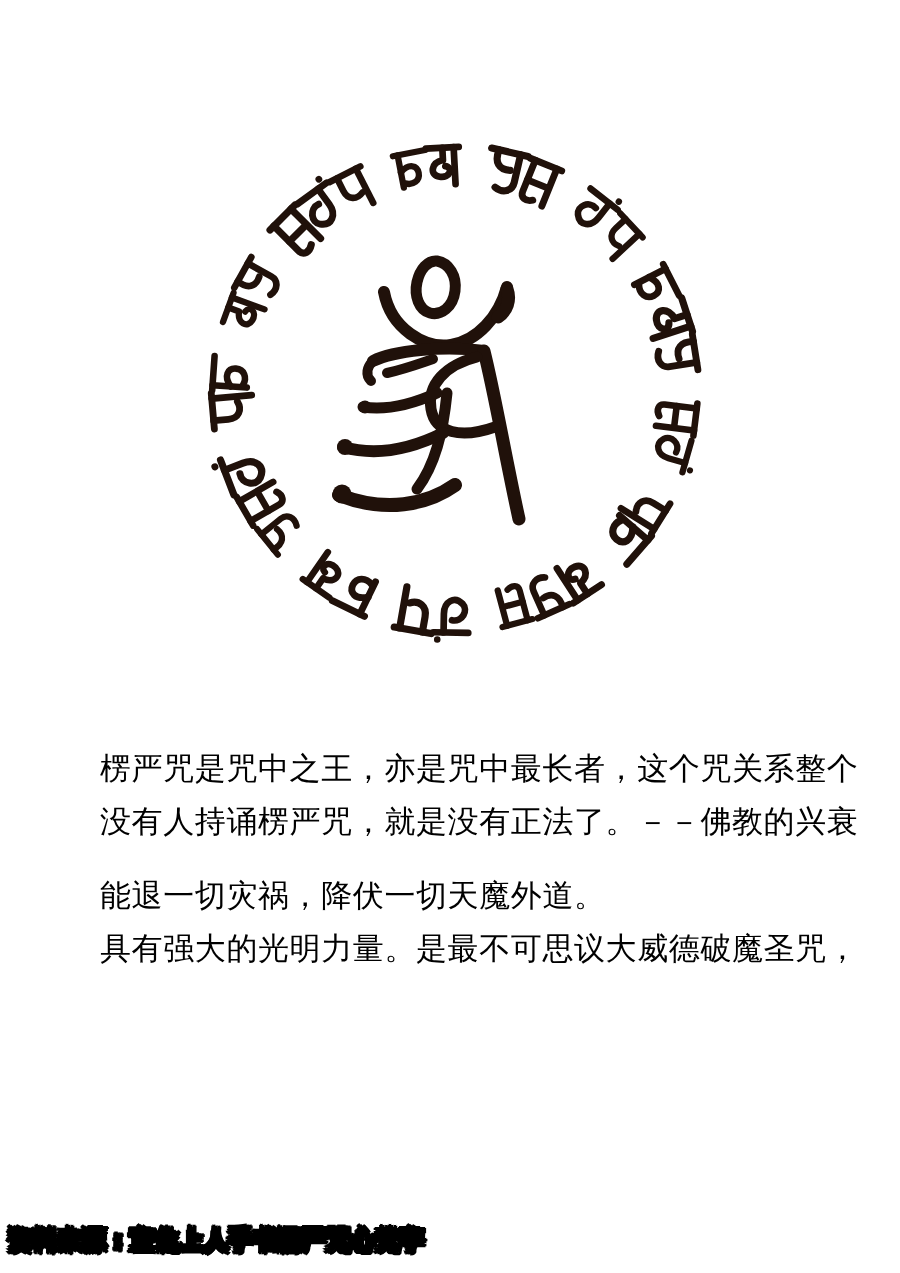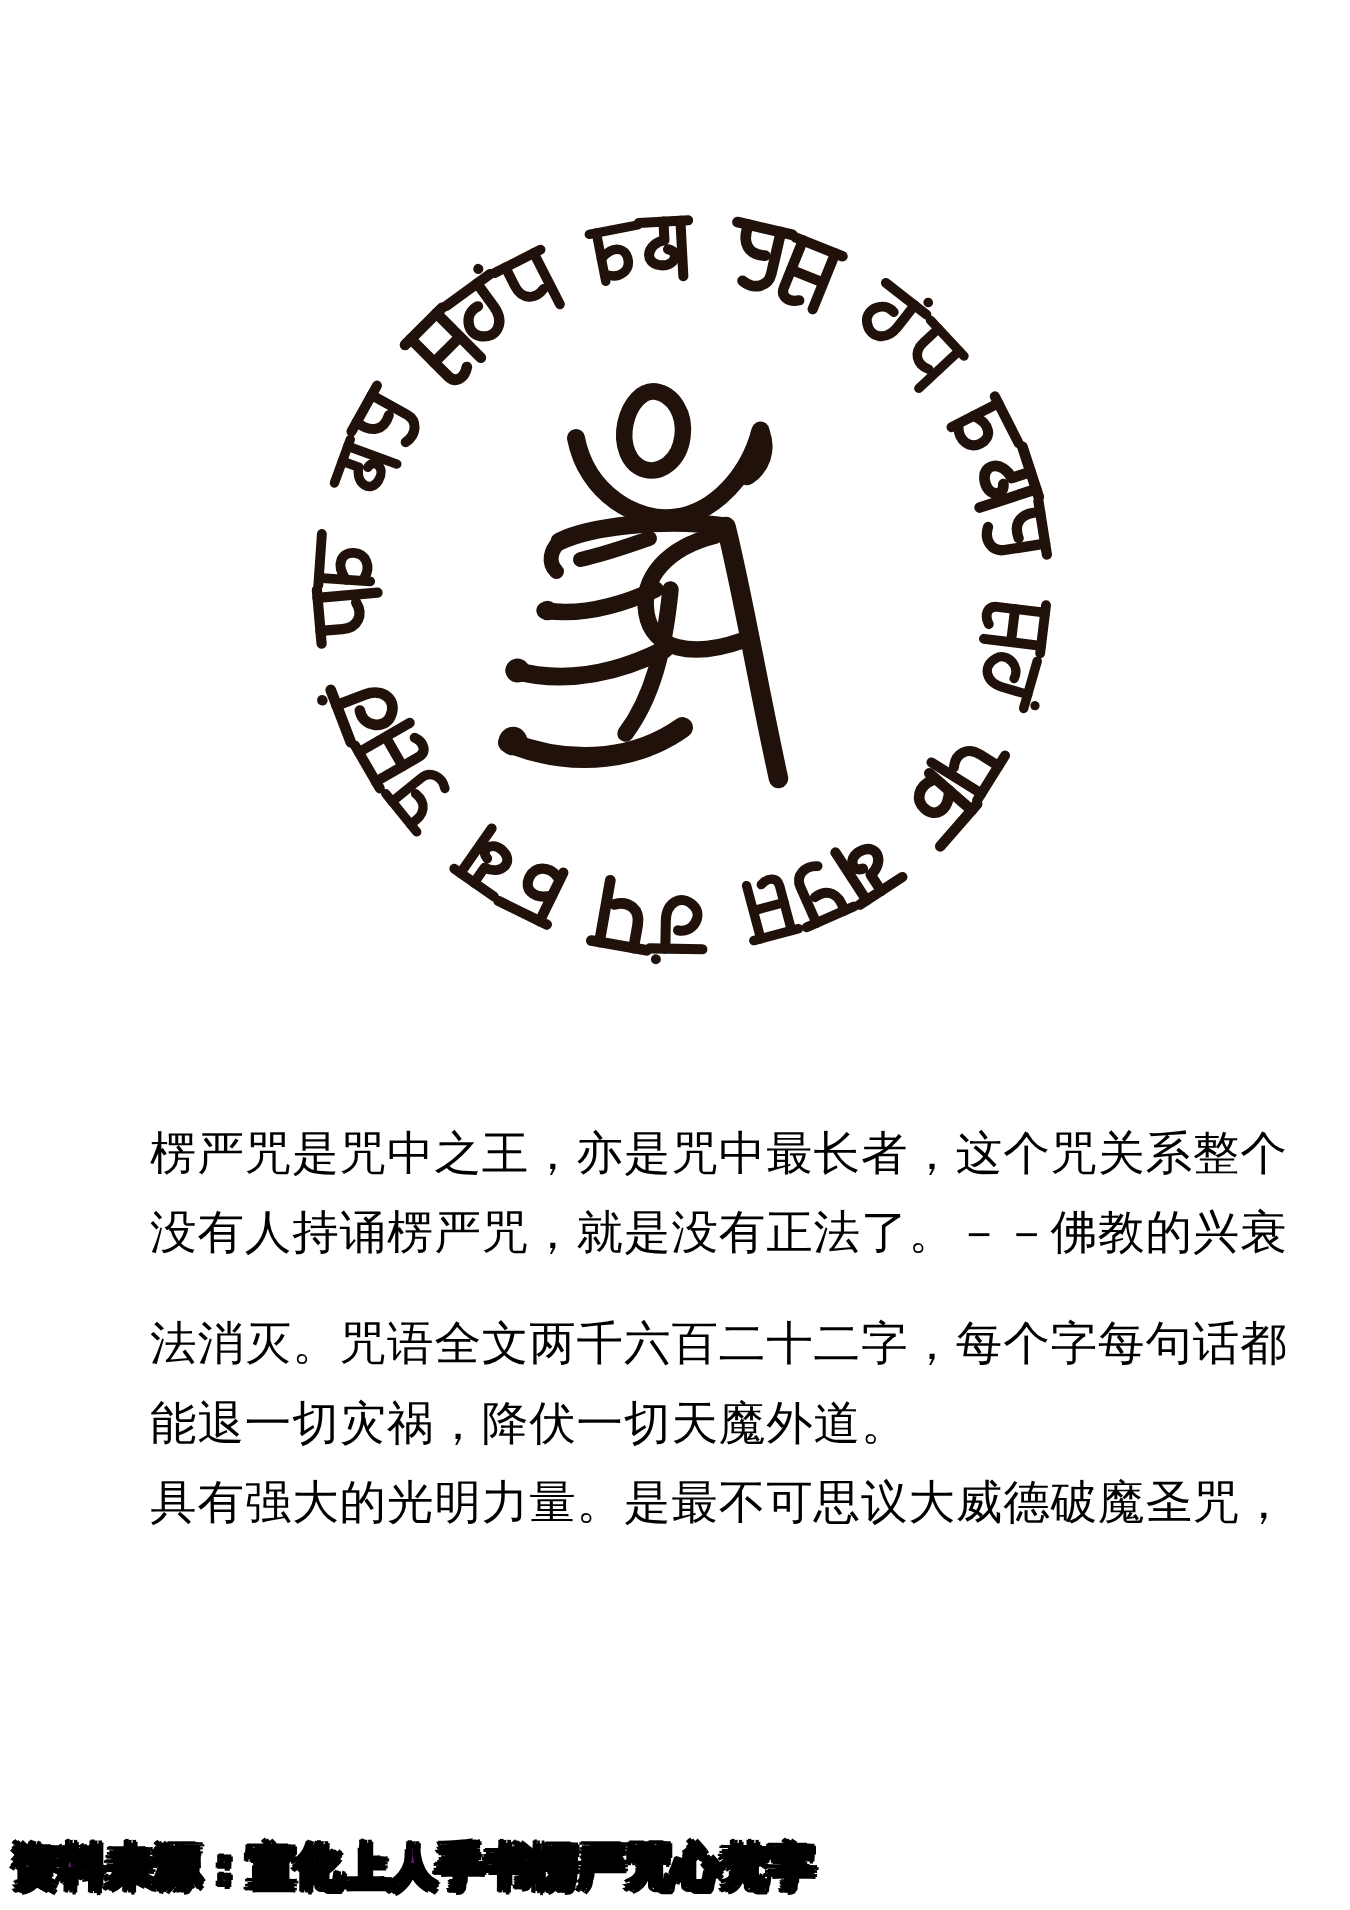--- a/index.html
+++ b/index.html
@@ -37,22 +37,22 @@
     left: 100px; top: 742px;
     width: 690px;
     color: #000000;
   }
   .para { font-size: 31px; line-height: 53px; letter-spacing: 0.6px; }
   .para2 { margin-top: 21px; }
   .tline { white-space: nowrap; }
   .footer {
     position: absolute;
     left: 8px; top: 1224px;
-    font-size: 31px;
-    font-weight: normal;
+    font-size: 24px;
+    font-weight: bold;
     letter-spacing: 0.5px;
     color: #701a75;
     -webkit-text-stroke: 2.5px #000000;
     text-shadow:
       -3px -3px 0 #000, 3px -3px 0 #000, -3px 3px 0 #000, 3px 3px 0 #000,
       0 -3px 0 #000, 0 3px 0 #000, -3px 0 0 #000, 3px 0 0 #000,
       -2px -4px 0 #000, 2px 4px 0 #000, -4px 2px 0 #000, 4px -2px 0 #000;
     white-space: nowrap;
   }
 </style>
@@ -247,21 +247,20 @@
       </g>
     </svg>
   </div>
 
   <div class="content">
     <div class="para">
       <div class="tline">楞严咒是咒中之王，亦是咒中最长者，这个咒关系整个</div>
       <div class="tline">没有人持诵楞严咒，就是没有正法了。－－佛教的兴衰</div>
     </div>
     <div class="para para2">
-      <div class="tline">法消灭。咒语全文两千六百二十二字，每个字每句话都</div>
       <div class="tline">能退一切灾祸，降伏一切天魔外道。</div>
       <div class="tline">具有强大的光明力量。是最不可思议大威德破魔圣咒，</div>
     </div>
   </div>
 
   <div class="footer">资料来源：宣化上人手书愣严咒心梵字</div>
 
 </div>
 
 </body></html>

